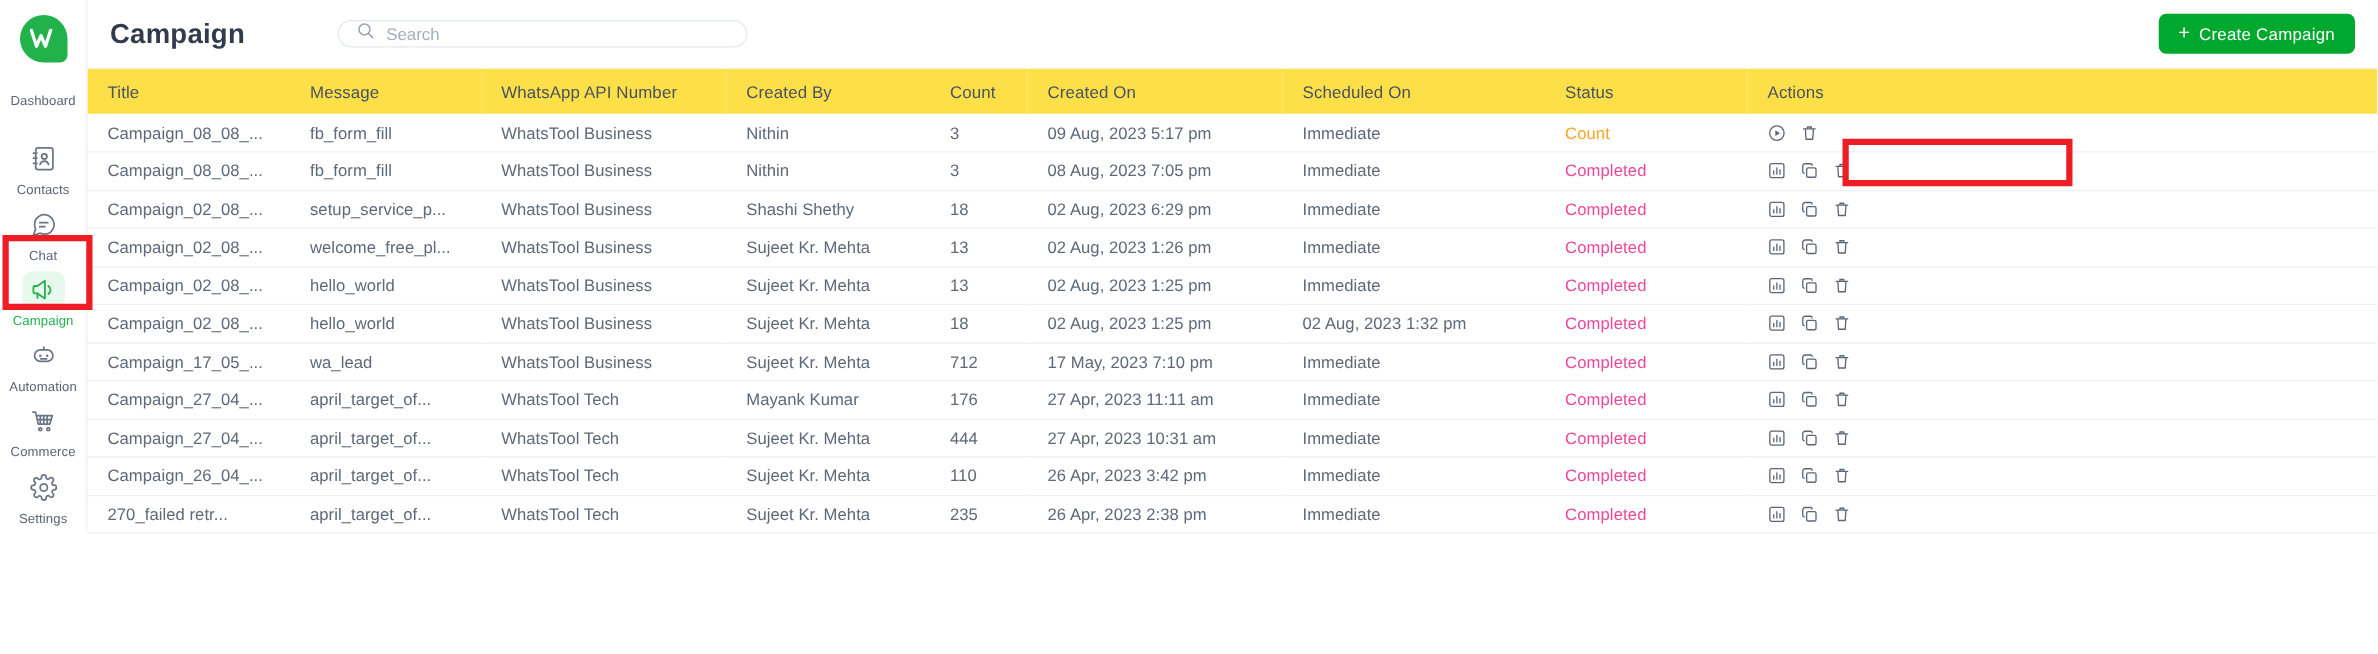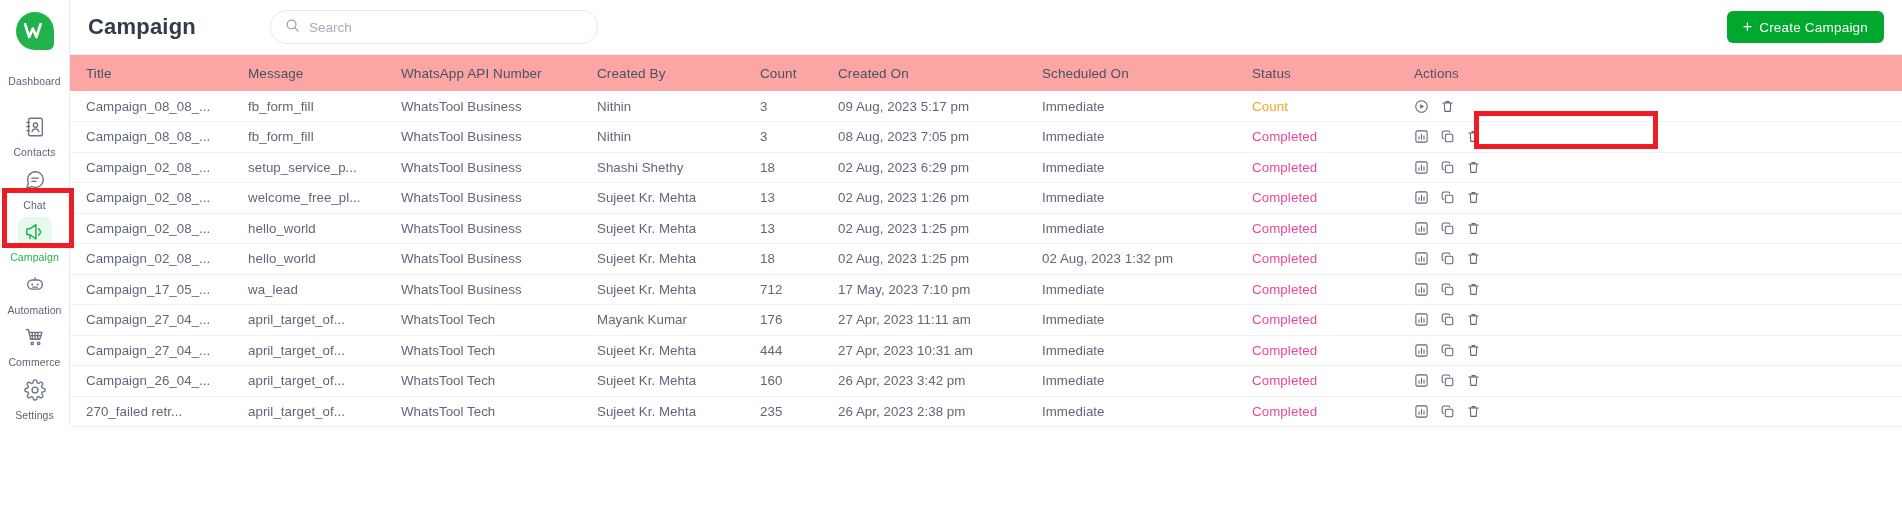--- a/index.html
+++ b/index.html
@@ -58,21 +58,21 @@
     border-bottom: 1px solid #eceff3;
     padding: 0 18px 0 18px;
     background: #fff;
   }
   .page-title {
     font-size: 22px; color: #323a4b; font-weight: 600;
     letter-spacing: .2px; margin-left: 0px;
   }
   .search-box {
     margin-left: 74px;
-    width: 328px; height: 34px;
+    width: 328px; height: 22px;
     border: 1px solid #e4e8ee; border-radius: 18px;
     display: flex; align-items: center;
     padding: 0 14px; gap: 9px;
     background: #fff;
   }
   .search-box input {
     border: none; outline: none; flex: 1 1 auto;
     font-size: 13.5px; color: #626c7d;
     font-family: "Liberation Sans", sans-serif;
     background: transparent;
@@ -85,21 +85,21 @@
     height: 32px; padding: 0 16px;
     font-size: 13.5px; font-family: "Liberation Sans", sans-serif;
     display: flex; align-items: center; gap: 7px;
     cursor: pointer; letter-spacing: .2px;
   }
   .btn-create .plus { font-size: 16px; line-height: 1; font-weight: 400; }
 
   
   .table-wrap { flex: 1 1 auto; overflow: hidden; background: #fff; }
   table { border-collapse: collapse; width: 100%; table-layout: fixed; }
-  thead tr { background: #fca5a5; height: 36px; }
+  thead tr { background: #fde047; height: 36px; }
   thead th {
     text-align: left; font-weight: 400;
     font-size: 13.5px; color: #4a5262;
     padding: 0 0 0 16px; letter-spacing: .1px;
     vertical-align: middle;
   }
   tbody tr { height: 30.5px; border-bottom: 1px solid #eef0f4; }
   tbody td {
     font-size: 13.3px; color: #5e6878;
     padding: 0 0 0 16px;
@@ -542,21 +542,21 @@
                     </svg>
                   </span>
                 </div>
               </td>
             </tr>
             <tr>
               <td>Campaign_26_04_...</td>
               <td>april_target_of...</td>
               <td>WhatsTool Tech</td>
               <td>Sujeet Kr. Mehta</td>
-              <td>160</td>
+              <td>110</td>
               <td>26 Apr, 2023 3:42 pm</td>
               <td>Immediate</td>
               <td class="status-cell st-completed">Completed</td>
               <td class="actions-cell">
                 <div class="act-group">
                   <span>
                     <svg width="15" height="15" viewBox="0 0 24 24" fill="none" stroke="#5c6676" stroke-width="1.7">
                       <rect x="3" y="3" width="18" height="18" rx="2.5"></rect>
                       <path d="M8 16.5v-4M12 16.5v-8M16 16.5v-5.5" stroke-linecap="round"></path>
                     </svg>

